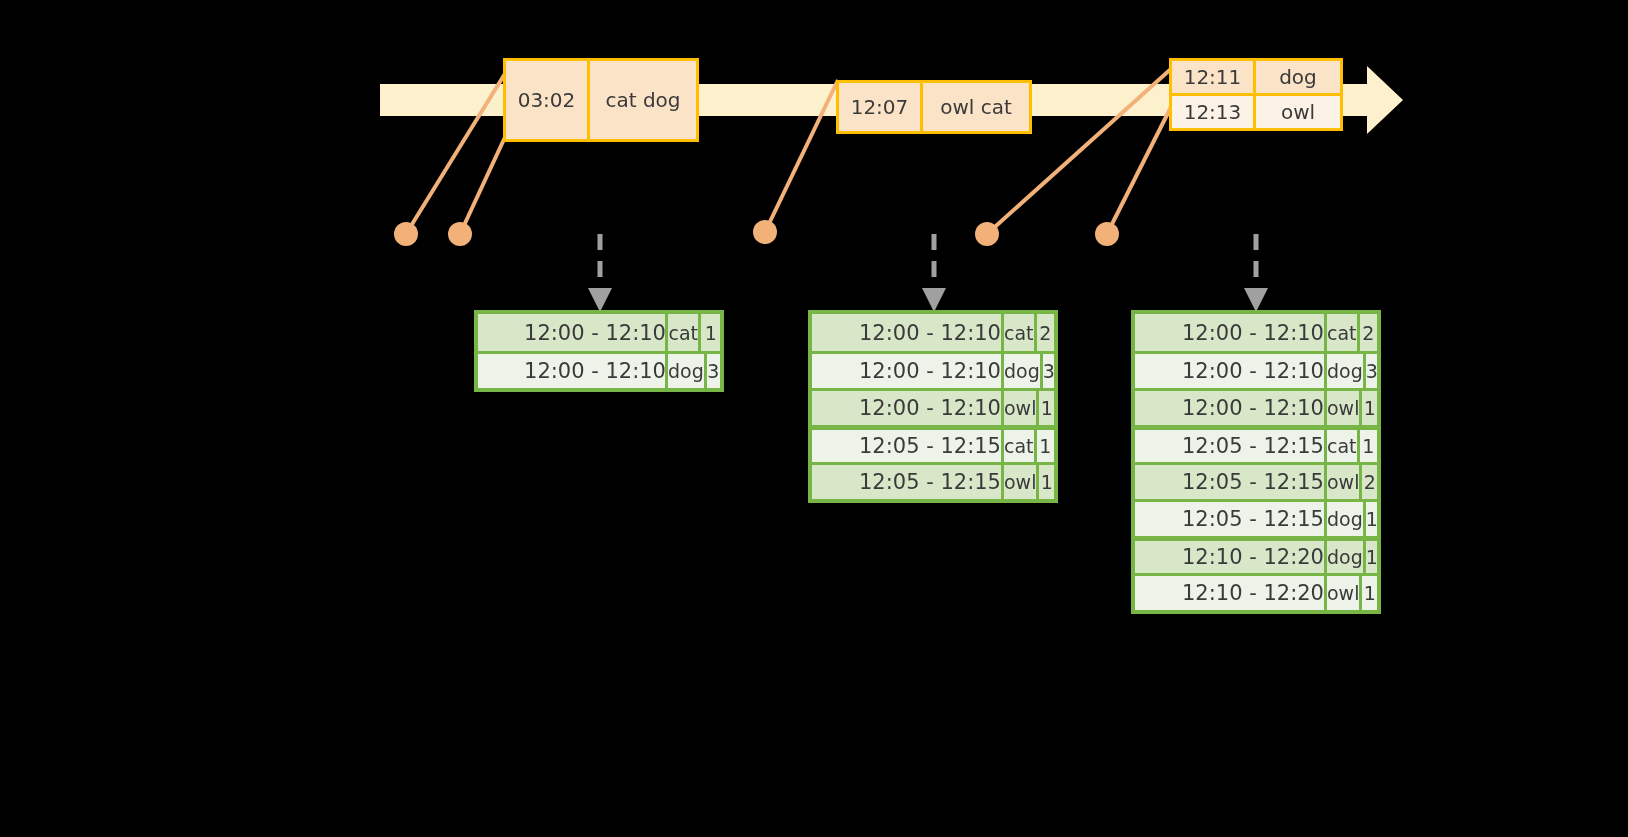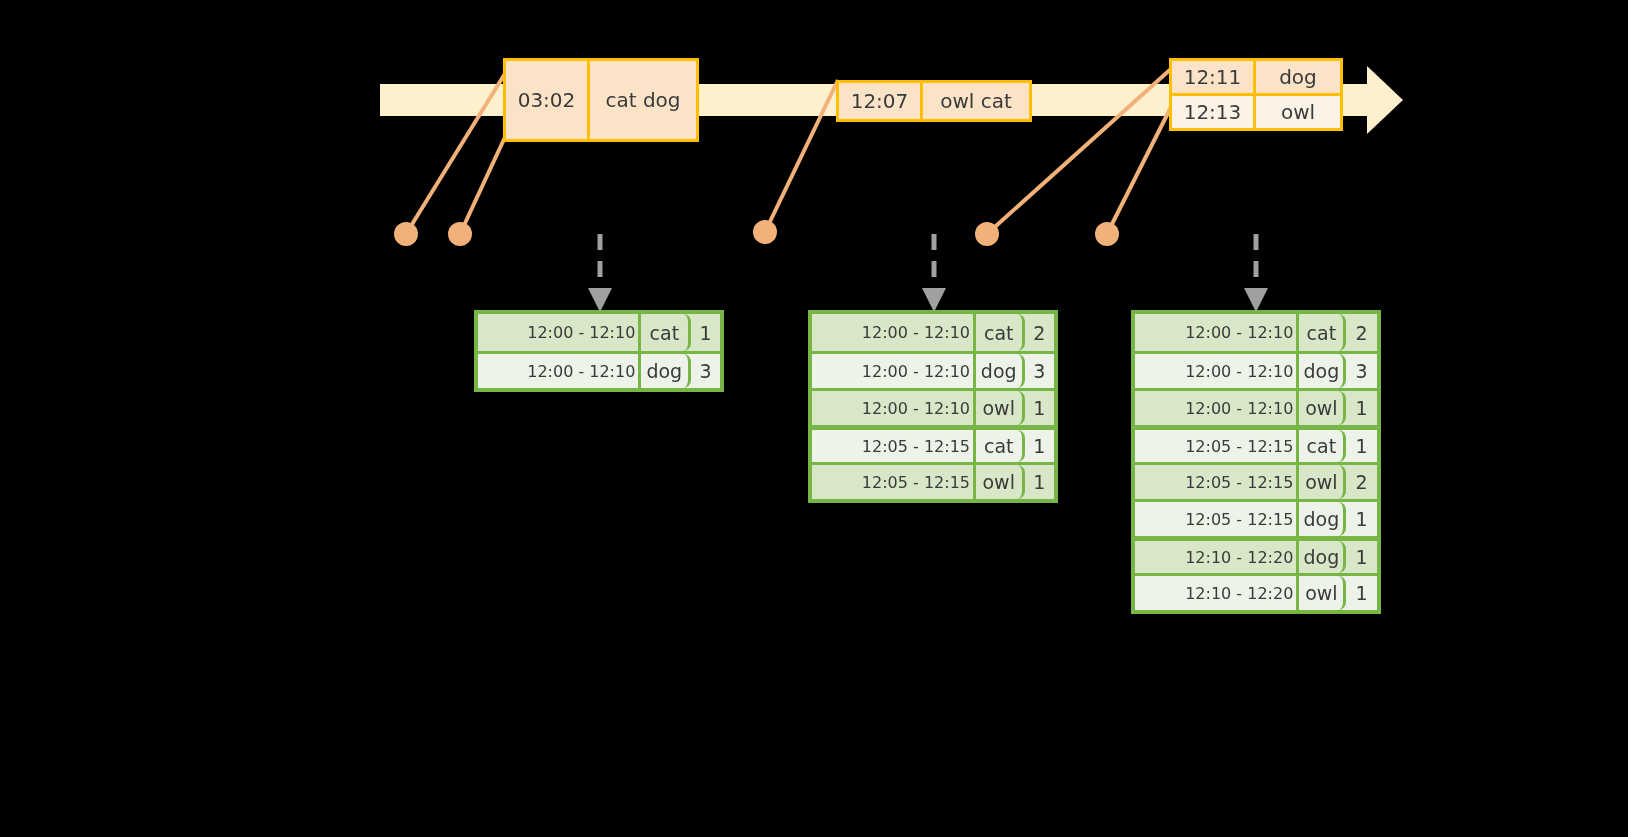--- a/index.html
+++ b/index.html
@@ -63,27 +63,27 @@
     box-sizing:border-box;
     background:#eaf1e3;
   }
   .rrow{display:flex;height:37px;box-sizing:border-box;}
   .rrow + .rrow{border-top:3px solid #76b546;}
   .rrow.sh-a{background:#d9e7c9;}
   .rrow.sh-b{background:#eef3e9;}
   .rrow.grp{border-top:5px solid #76b546;}
   .c-win{
     display:flex;align-items:center;justify-content:center;
-    font-size:16px;white-space:nowrap;
+    font-size:21px;white-space:nowrap;
     border-right:3px solid #76b546;box-sizing:border-box;margin-left:47px;
   }
   .c-key{
     display:flex;align-items:center;justify-content:center;
     font-size:19px;white-space:nowrap;
-    border-right:3px solid #76b546;box-sizing:border-box;border-radius:8px;
+    border-right:3px solid #76b546;box-sizing:border-box;
   }
   .c-cnt{
     display:flex;align-items:center;justify-content:center;
     font-size:19px;white-space:nowrap;box-sizing:border-box;
   }
   
   .t1 .c-win{width:143px;} .t1 .c-key{width:62px;} .t1 .c-cnt{width:36px;}
   .t2 .c-win{width:150px;} .t2 .c-key{width:62px;} .t2 .c-cnt{width:38px;}
   .t3 .c-win{width:152px;} .t3 .c-key{width:60px;} .t3 .c-cnt{width:40px;}
 </style>
@@ -103,21 +103,21 @@
     <line x1="1107" y1="234" x2="1172" y2="105" stroke="#f2b179" stroke-width="4"></line>
   </svg>
 
   <div class="evt" style="left:503px;top:58px;width:196px;height:84px;">
     <div class="evt-row shade-a">
       <div class="evt-time">03:02</div>
       <div class="evt-words">cat dog</div>
     </div>
   </div>
 
-  <div class="evt" style="left:836px;top:80px;width:196px;height:42px;">
+  <div class="evt" style="left:836px;top:80px;width:196px;height:54px;">
     <div class="evt-row shade-a">
       <div class="evt-time">12:07</div>
       <div class="evt-words">owl cat</div>
     </div>
   </div>
 
   <div class="evt" style="left:1169px;top:58px;width:174px;height:73px;">
     <div class="evt-row shade-a">
       <div class="evt-time">12:11</div>
       <div class="evt-words">dog</div>

